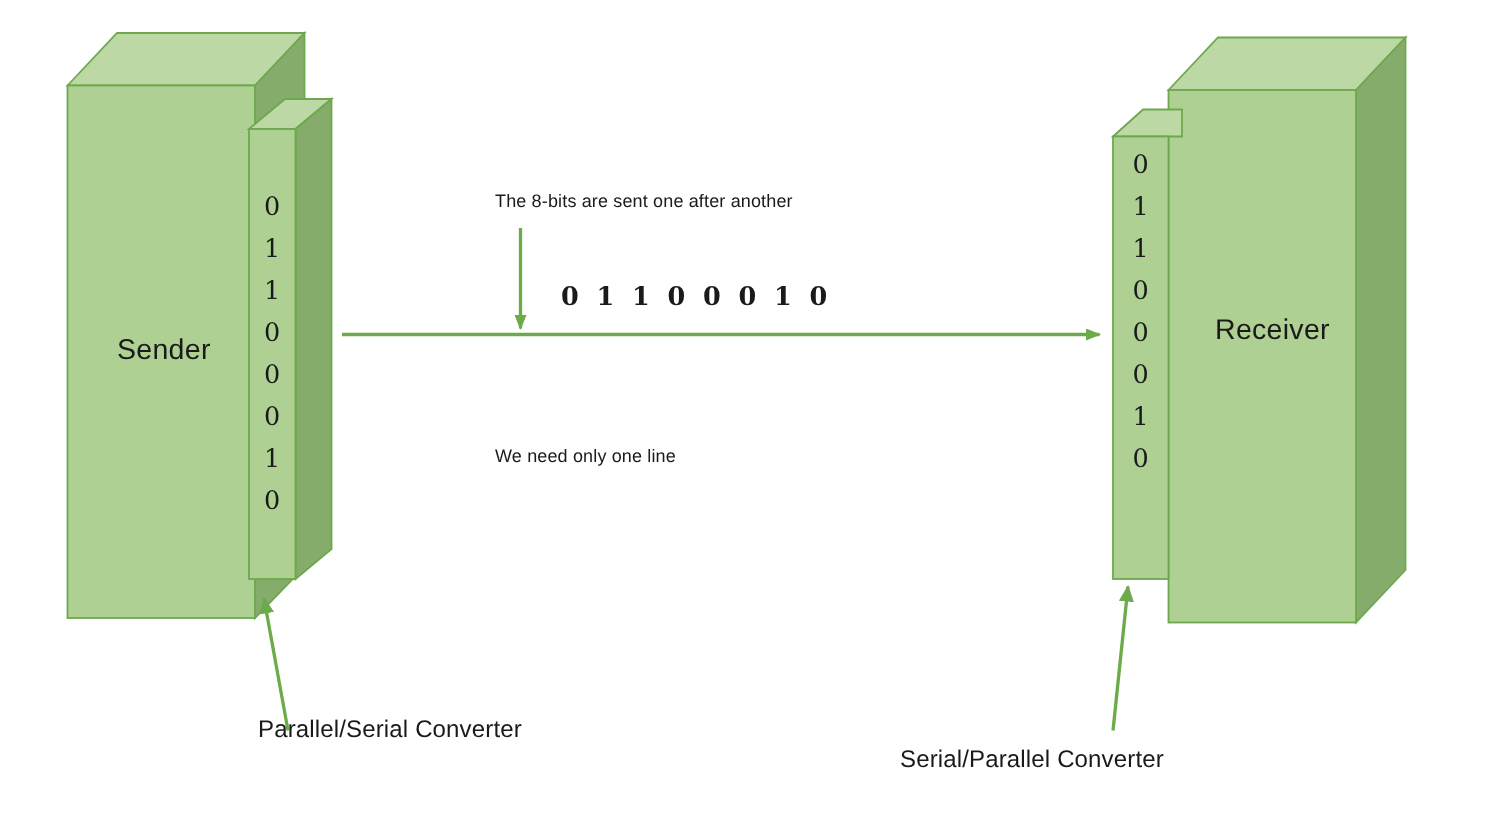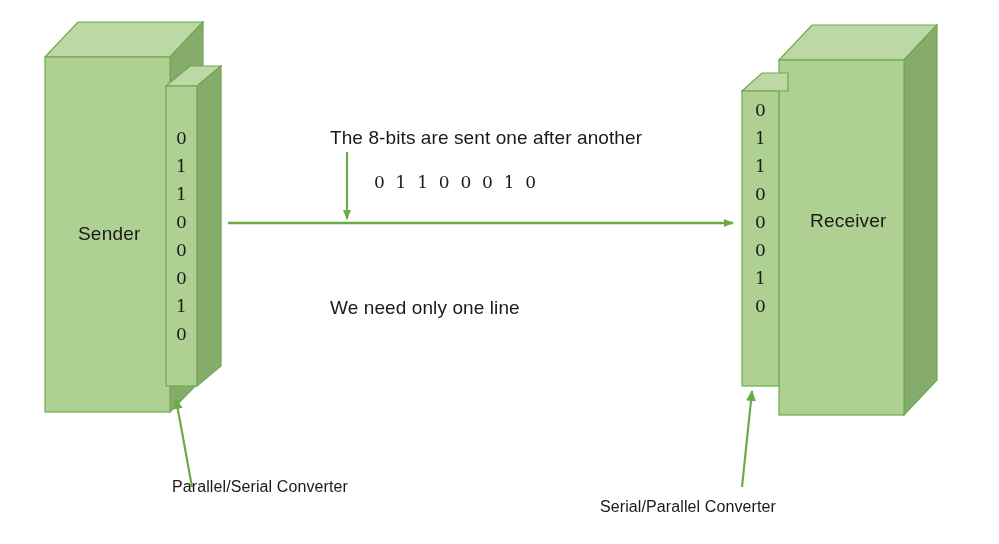--- a/index.html
+++ b/index.html
@@ -31,21 +31,21 @@
     position: absolute;
     white-space: pre;
     font-family: "Liberation Sans", sans-serif;
     color: #1a1a1a;
   }
   .node-label {
     font-size: 19px;
     letter-spacing: 0.2px;
   }
   .note-label {
-    font-size: 19px;
+    font-size: 12px;
     letter-spacing: 0.1px;
   }
   .converter-label {
     font-size: 16px;
     letter-spacing: 0.1px;
   }
   .bitstream {
     font-family: "DejaVu Serif", "Liberation Serif", serif;
     font-size: 17px;
     letter-spacing: 0px;
@@ -103,21 +103,21 @@
 
     <line x1="742" y1="487" x2="752" y2="391" stroke="#6cab4a" stroke-width="2.2" marker-end="url(#arrowGreenUp)"></line>
   </svg>
 
   <div class="txt node-label" style="left:78px; top:223px;">Sender</div>
 
   <div class="txt node-label" style="left:810px; top:210px;">Receiver</div>
 
   <div class="txt note-label" style="left:330px; top:127px;">The 8-bits are sent one after another</div>
 
-  <div class="txt bitstream" style="left:374px; top:172px;">0  1  1  0  0  0  1  0</div>
+  <div class="txt bitstream" style="left:374px; top:188px;font-weight:bold;">0  1  1  0  0  0  1  0</div>
 
   <div class="txt note-label" style="left:330px; top:297px;text-align:center;">We need only one line</div>
 
   <div class="txt converter-label" style="left:172px; top:478px;text-align:right;">Parallel/Serial Converter</div>
 
   <div class="txt converter-label" style="left:600px; top:498px;">Serial/Parallel Converter</div>
 
   <div class="bit-col" id="sender-bit-col" style="left:166px; top:124px; width:31px;">
       <span class="bit-cell">0</span>
       <span class="bit-cell">1</span>

